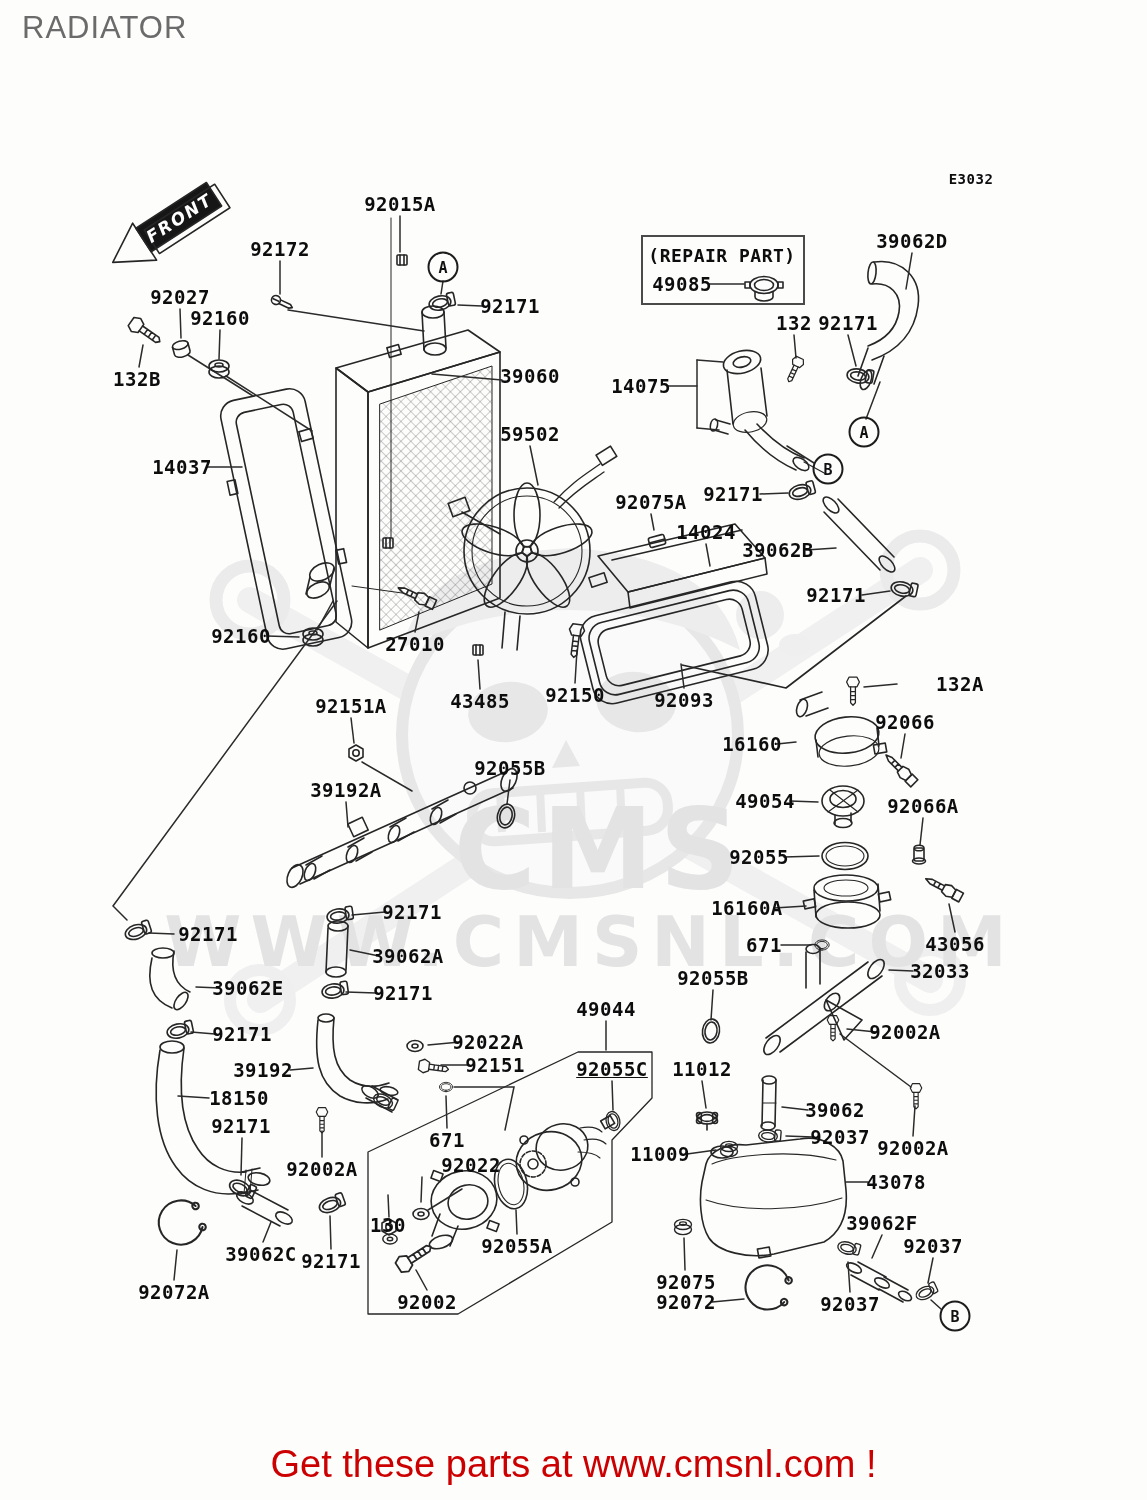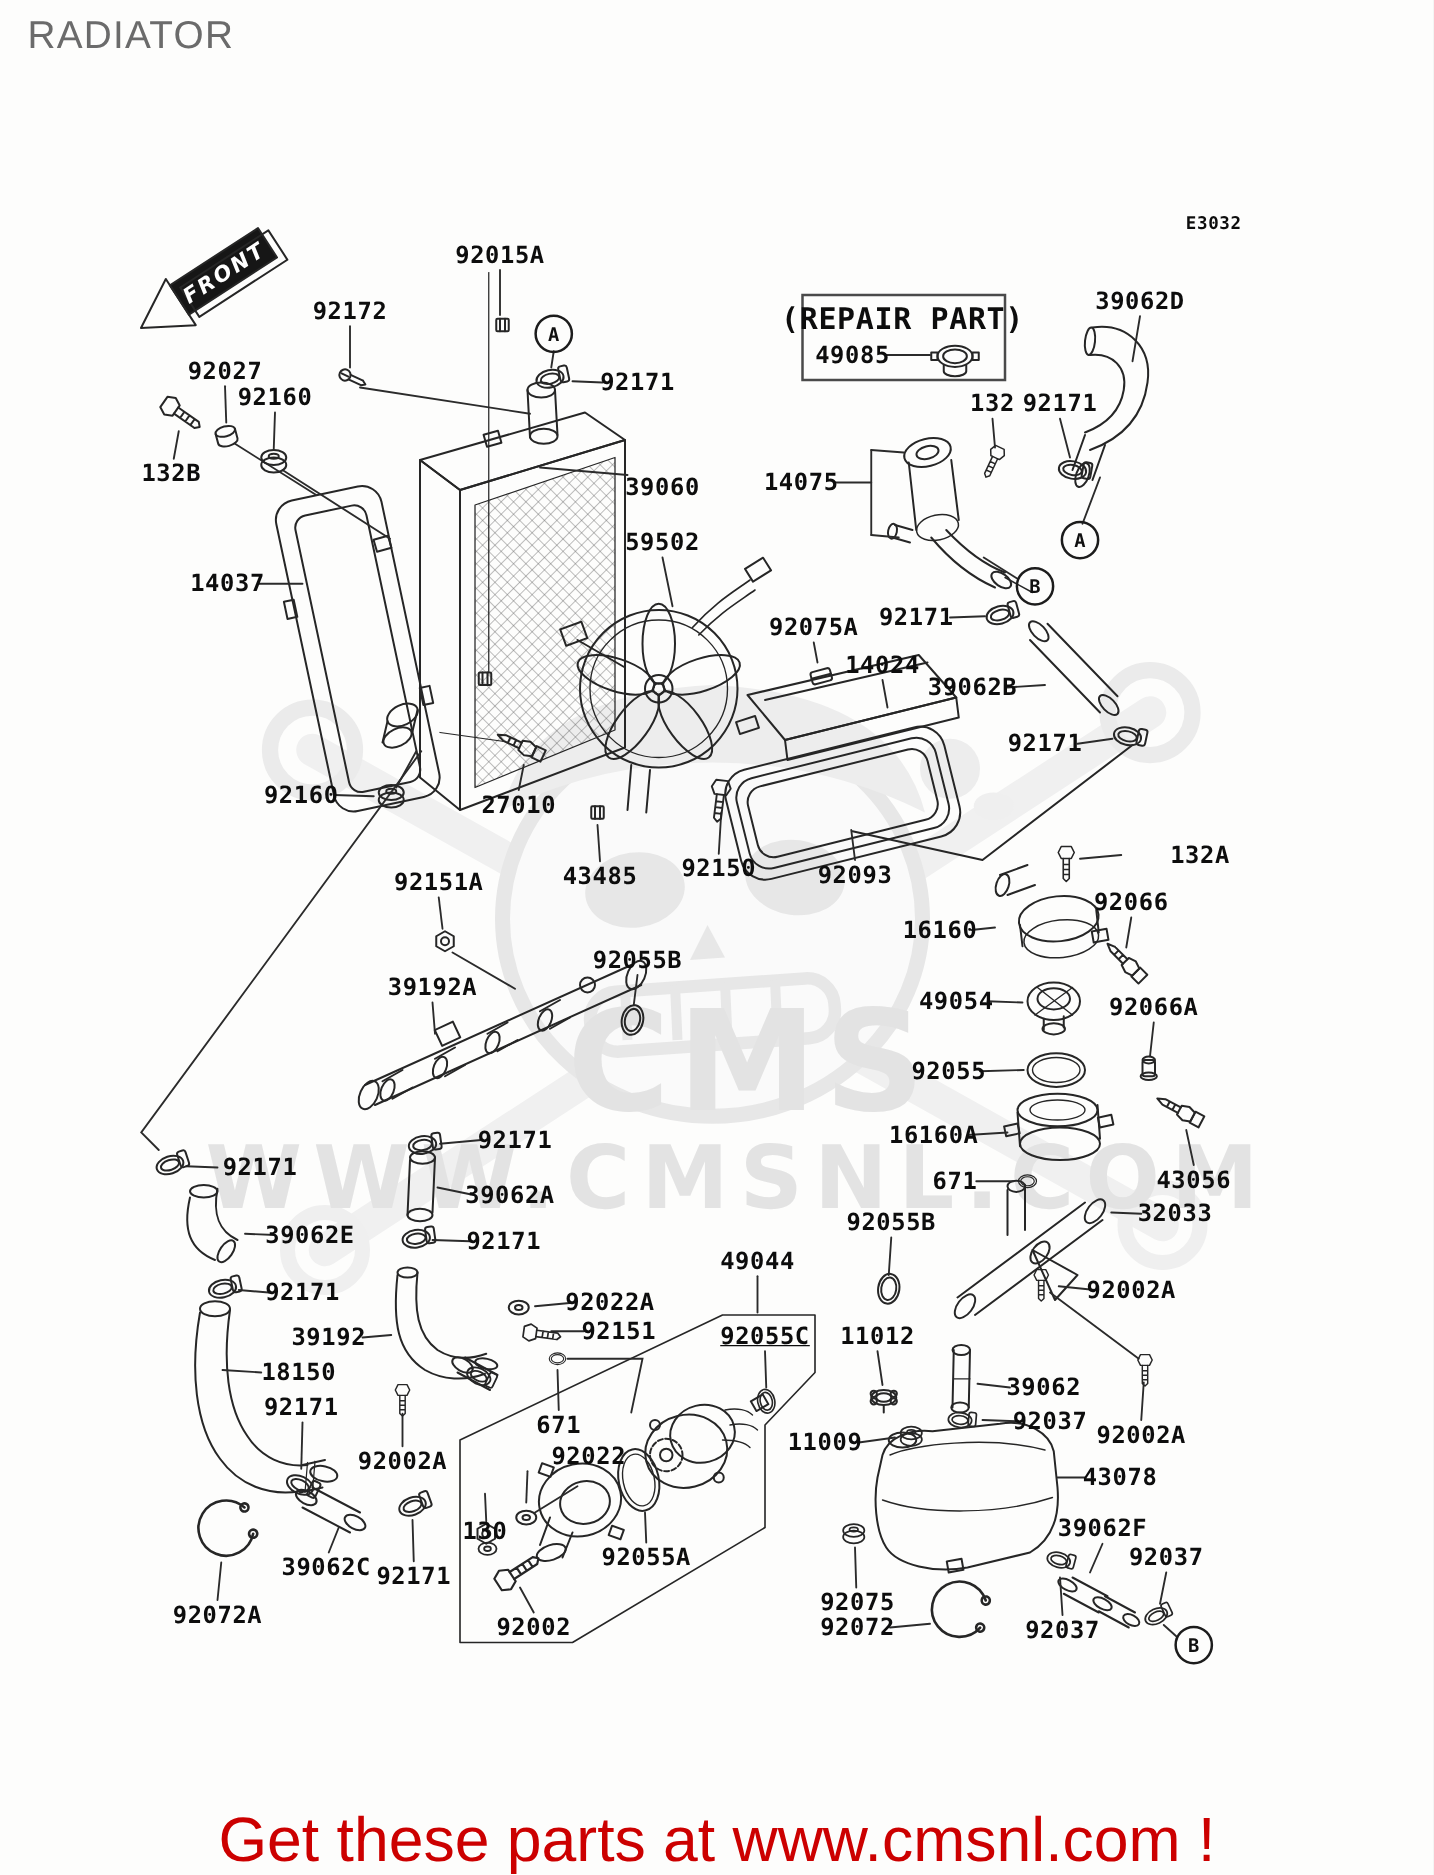--- a/index.html
+++ b/index.html
@@ -1,21 +1,21 @@
 <!DOCTYPE html>
 <html><head>
 <meta charset="utf-8">
 <style>
   html,body{margin:0;padding:0;background:#fff;}
   #stage{position:relative;width:1147px;height:1500px;background:#fdfdfc;overflow:hidden;
          font-family:"Liberation Sans",sans-serif;outline:1px solid #c9c9c9;}
   #watermark,#art,#overlay,#labels{position:absolute;left:0;top:0;width:1147px;height:1500px;}
   #labels{pointer-events:none;}
   #title{position:absolute;left:22px;top:10px;font-size:31px;color:#6b6b6b;letter-spacing:1px;}
-  #footer{position:absolute;left:0;top:1443px;width:100%;text-align:center;font-size:50px;color:#cc0000;}
+  #footer{position:absolute;left:0;top:1443px;width:100%;text-align:center;font-size:38px;color:#cc0000;}
   #repair-box{position:absolute;left:641px;top:235px;width:160px;height:66px;border:2.5px solid #4a4a4a;}
   .c-label{position:absolute;transform:translate(-50%,-50%);
            font-family:"DejaVu Sans Mono",monospace;font-weight:700;font-size:19px;
            color:#0d0d0d;white-space:nowrap;letter-spacing:.5px;}
   .refc{position:absolute;width:27px;height:27px;border:2.2px solid #1c1c1c;border-radius:50%;
         display:flex;align-items:center;justify-content:center;
         font:700 15px "DejaVu Sans Mono",monospace;color:#111;transform:translate(-50%,-50%);}
   #art path,#art line,#art ellipse,#art circle,#art rect,#art polyline,#art polygon{
         stroke:#262626;fill:none;stroke-width:1.6;stroke-linecap:round;stroke-linejoin:round;}
   #overlay polyline{fill:none;stroke:#2b2b2b;stroke-width:1.5;stroke-linecap:round;}
@@ -493,26 +493,26 @@
     </svg>
 
   <div id="repair-box"></div>
   <div id="labels">
       <div class="c-label" style="left: 400px; top: 204px;">92015A</div>
       <div class="c-label" style="left: 280px; top: 249px;">92172</div>
       <div class="c-label" style="left: 510px; top: 306px;">92171</div>
       <div class="c-label" style="left: 180px; top: 297px;">92027</div>
       <div class="c-label" style="left: 220px; top: 318px;">92160</div>
       <div class="c-label" style="left: 137px; top: 379px;">132B</div>
-      <div class="c-label" style="left: 530px; top: 390px;">39060</div>
+      <div class="c-label" style="left: 530px; top: 376px;">39060</div>
       <div class="c-label" style="left: 182px; top: 467px;">14037</div>
       <div class="c-label" style="left: 530px; top: 434px;">59502</div>
       <div class="c-label" style="left: 971px; top: 179px; font-size: 14px;">E3032</div>
       <div class="c-label" style="left: 912px; top: 241px;">39062D</div>
-      <div class="c-label" style="left: 722px; top: 255px; font-size: 24px;">(REPAIR PART)</div>
+      <div class="c-label" style="left: 722px; top: 255px; font-size: 18px;">(REPAIR PART)</div>
       <div class="c-label" style="left: 682px; top: 284px;">49085</div>
       <div class="c-label" style="left: 794px; top: 323px;">132</div>
       <div class="c-label" style="left: 848px; top: 323px;">92171</div>
       <div class="c-label" style="left: 641px; top: 386px;">14075</div>
       <div class="c-label" style="left: 733px; top: 494px;">92171</div>
       <div class="c-label" style="left: 651px; top: 502px;">92075A</div>
       <div class="c-label" style="left: 706px; top: 532px;">14024</div>
       <div class="c-label" style="left: 778px; top: 550px;">39062B</div>
       <div class="c-label" style="left: 836px; top: 595px;">92171</div>
       <div class="c-label" style="left: 241px; top: 636px;">92160</div>

